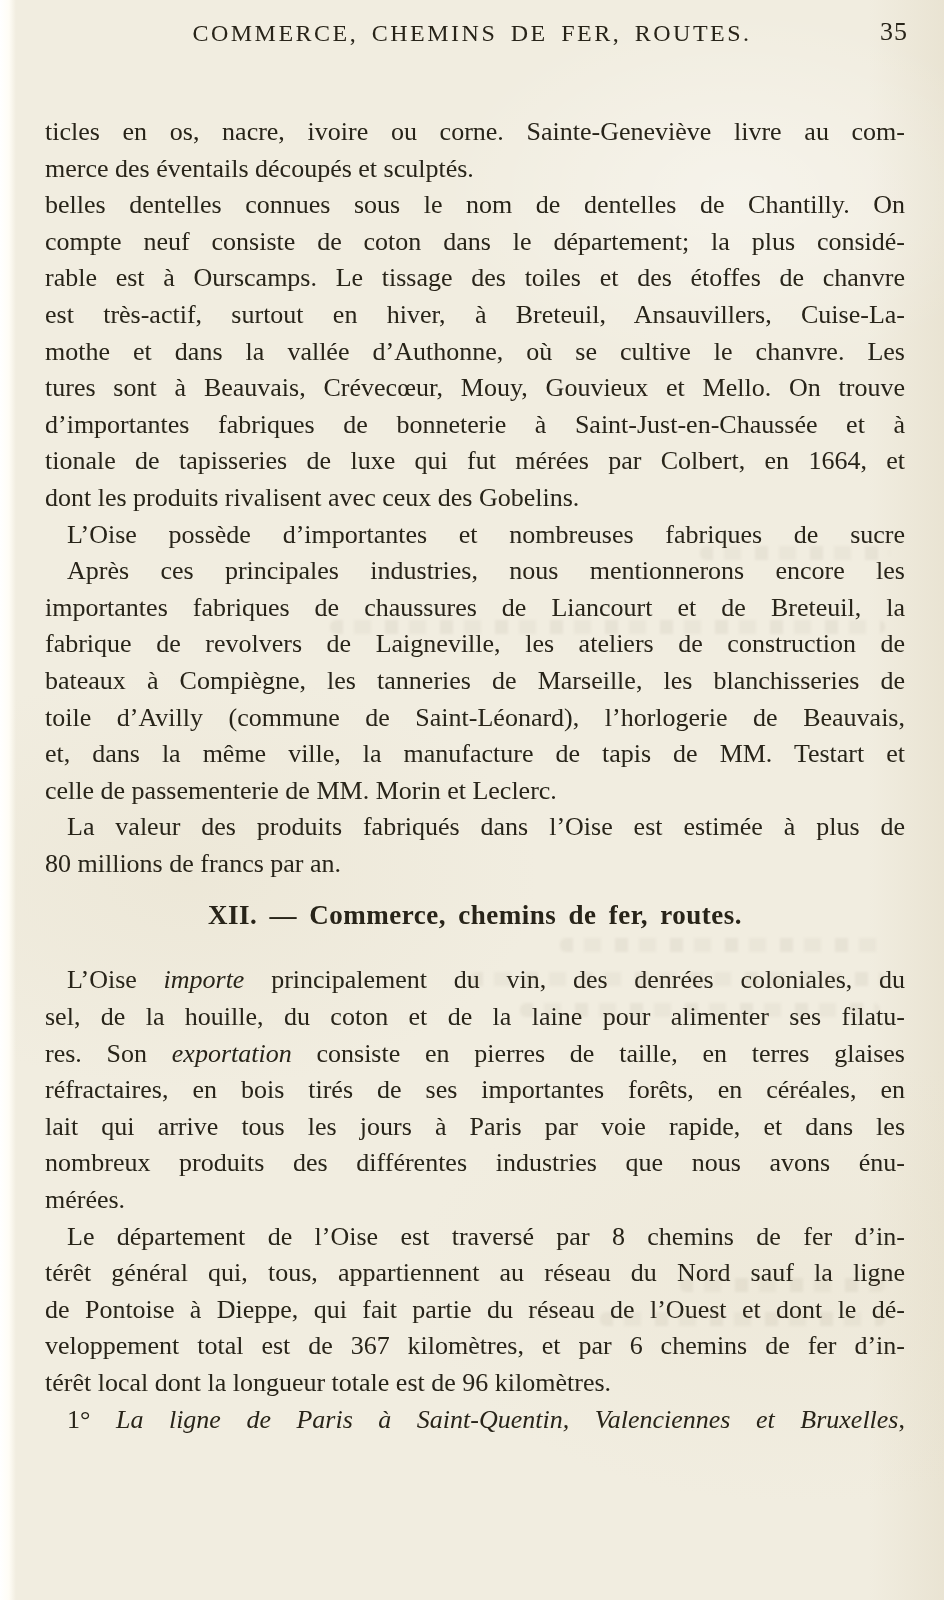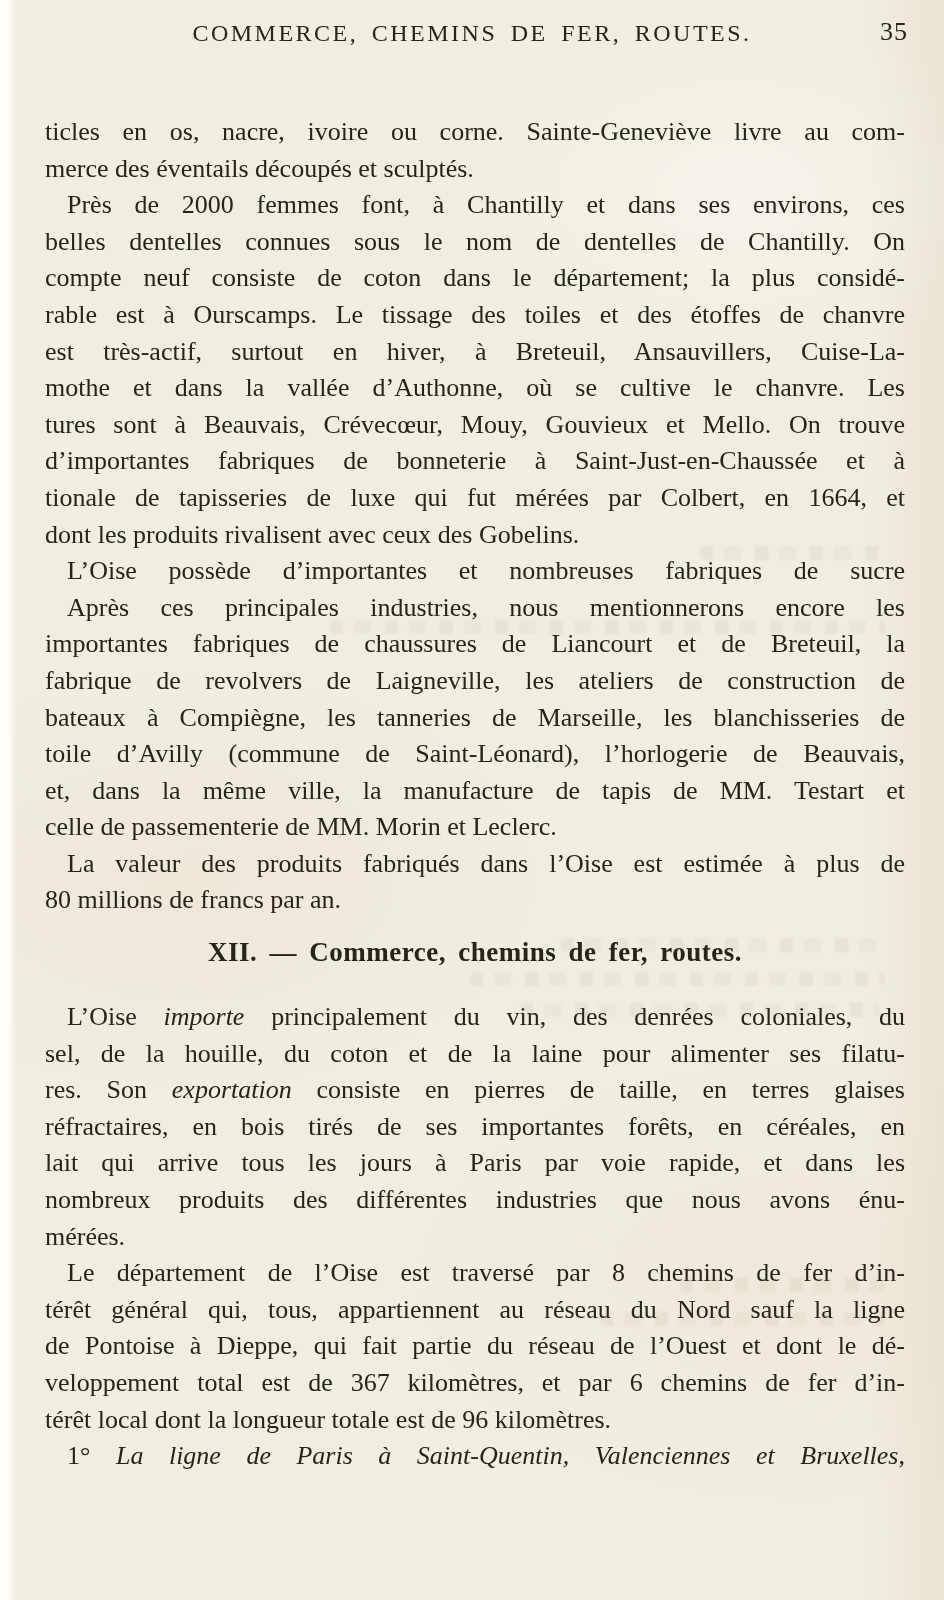--- a/index.html
+++ b/index.html
@@ -69,21 +69,20 @@
 
 <div class="page" style="background: rgb(241, 237, 224); color: rgb(40, 36, 25);">
   <div class="scan-edge"></div>
 
   <div class="running-header">COMMERCE, CHEMINS DE FER, ROUTES.</div>
   <div class="page-number">35</div>
 
   <div class="body-text">
       <div class="line j"><span>ticles en os, nacre, ivoire ou corne. Sainte-Geneviève livre au com-</span></div>
       <div class="line"><span>merce des éventails découpés et sculptés.</span></div>
-      <div class="line j ind"><span>Près de 2000 femmes font, à Chantilly et dans ses environs, ces</span></div>
       <div class="line j"><span>belles dentelles connues sous le nom de dentelles de Chantilly. On</span></div>
       <div class="line j"><span>compte neuf consiste de coton dans le département; la plus considé-</span></div>
       <div class="line j"><span>rable est à Ourscamps. Le tissage des toiles et des étoffes de chanvre</span></div>
       <div class="line j"><span>est très-actif, surtout en hiver, à Breteuil, Ansauvillers, Cuise-La-</span></div>
       <div class="line j"><span>mothe et dans la vallée d’Authonne, où se cultive le chanvre. Les</span></div>
       <div class="line j"><span>tures sont à Beauvais, Crévecœur, Mouy, Gouvieux et Mello. On trouve</span></div>
       <div class="line j"><span>d’importantes fabriques de bonneterie à Saint-Just-en-Chaussée et à</span></div>
       <div class="line j"><span>tionale de tapisseries de luxe qui fut mérées par Colbert, en 1664, et</span></div>
       <div class="line"><span>dont les produits rivalisent avec ceux des Gobelins.</span></div>
       <div class="line j ind"><span>L’Oise possède d’importantes et nombreuses fabriques de sucre</span></div>

